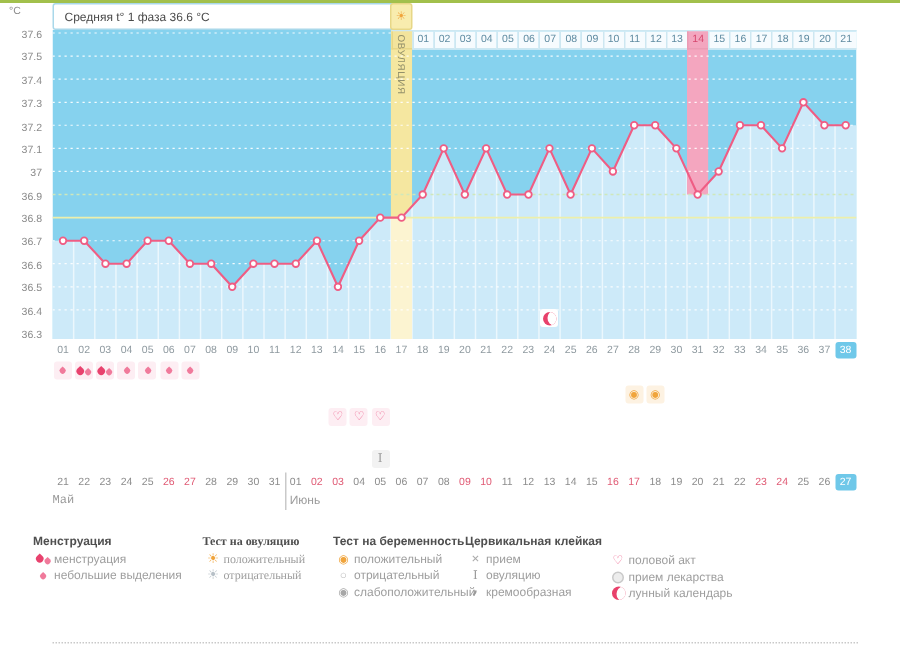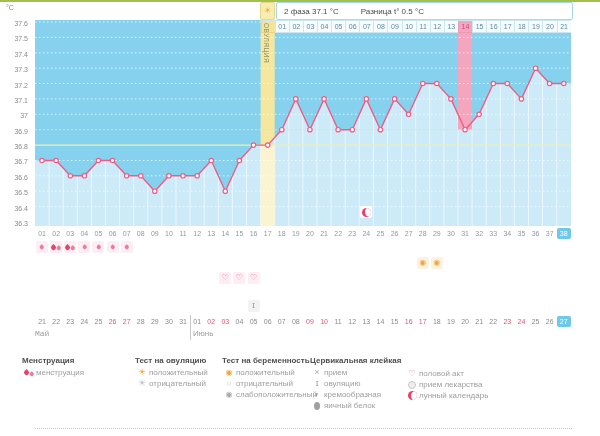--- a/index.html
+++ b/index.html
@@ -67,26 +67,25 @@
   .lglab{font-size:8px;color:#9e9e9e;}
   .sep{left:35px;top:428px;width:537px;height:0;border-top:1px dotted #c9c9c9;}
 </style>
 </head>
 <body>
 
 <div id="page">
   <div class="abs topline"></div>
   <span class="abs unit">°C</span>
 
+  <div class="abs hdrbox" id="hdr-avg">
+    <span>Средняя t° 1 фаза 36.6 °C</span>
+  </div>
   <div class="abs hdrbox" id="hdr-sun">
     <span class="sun">☀</span>
-  </div>
-  <div class="abs hdrbox" id="hdr-ph2">
-    <span>2 фаза 37.1 °C</span>
-    <span class="diff">Разница t° 0.5 °C</span>
   </div>
 
   <div id="yaxis">
       <div class="abs ylab" style="left: 0px; top: 220px;">36.3</div>
       <div class="abs ylab" style="left: 0px; top: 204.615px;">36.4</div>
       <div class="abs ylab" style="left: 0px; top: 189.231px;">36.5</div>
       <div class="abs ylab" style="left: 0px; top: 173.846px;">36.6</div>
       <div class="abs ylab" style="left: 0px; top: 158.462px;">36.7</div>
       <div class="abs ylab" style="left: 0px; top: 143.077px;">36.8</div>
       <div class="abs ylab" style="left: 0px; top: 127.692px;">36.9</div>
@@ -377,22 +376,28 @@
         <div class="lgtitle">Менструация</div>
         <div class="lgitem">
           <span class="lgico">
             <span class="drops">
               <span class="drop big"></span>
               <span class="drop small"></span>
             </span>
           </span>
           <span class="lglab">менструация</span>
         </div>
-      </div>
-      <div class="abs lgcol" style="left: 135px;">
+        <div class="lgitem">
+          <span class="lgico">
+            <span class="drop small"></span>
+          </span>
+          <span class="lglab">небольшие выделения</span>
+        </div>
+      </div>
+      <div class="abs lgcol" style="left: 135px; font-family: Liberation Serif, serif;">
         <div class="lgtitle">Тест на овуляцию</div>
         <div class="lgitem">
           <span class="lgico">
             <span class="glyph sunpos">☀</span>
           </span>
           <span class="lglab">положительный</span>
         </div>
         <div class="lgitem">
           <span class="lgico">
             <span class="glyph sunneg">☀</span>
@@ -433,26 +438,20 @@
           <span class="lgico">
             <span class="glyph serifI">I</span>
           </span>
           <span class="lglab">овуляцию</span>
         </div>
         <div class="lgitem">
           <span class="lgico">
             <span class="glyph commag">,</span>
           </span>
           <span class="lglab">кремообразная</span>
-        </div>
-        <div class="lgitem">
-          <span class="lgico">
-            <span class="egg"></span>
-          </span>
-          <span class="lglab">яичный белок</span>
         </div>
       </div>
       <div class="abs lgcol" style="left: 405px;">
         <div style="height: 12px;"></div>
         <div class="lgitem">
           <span class="lgico">
             <span class="glyph heart">♡</span>
           </span>
           <span class="lglab">половой акт</span>
         </div>

